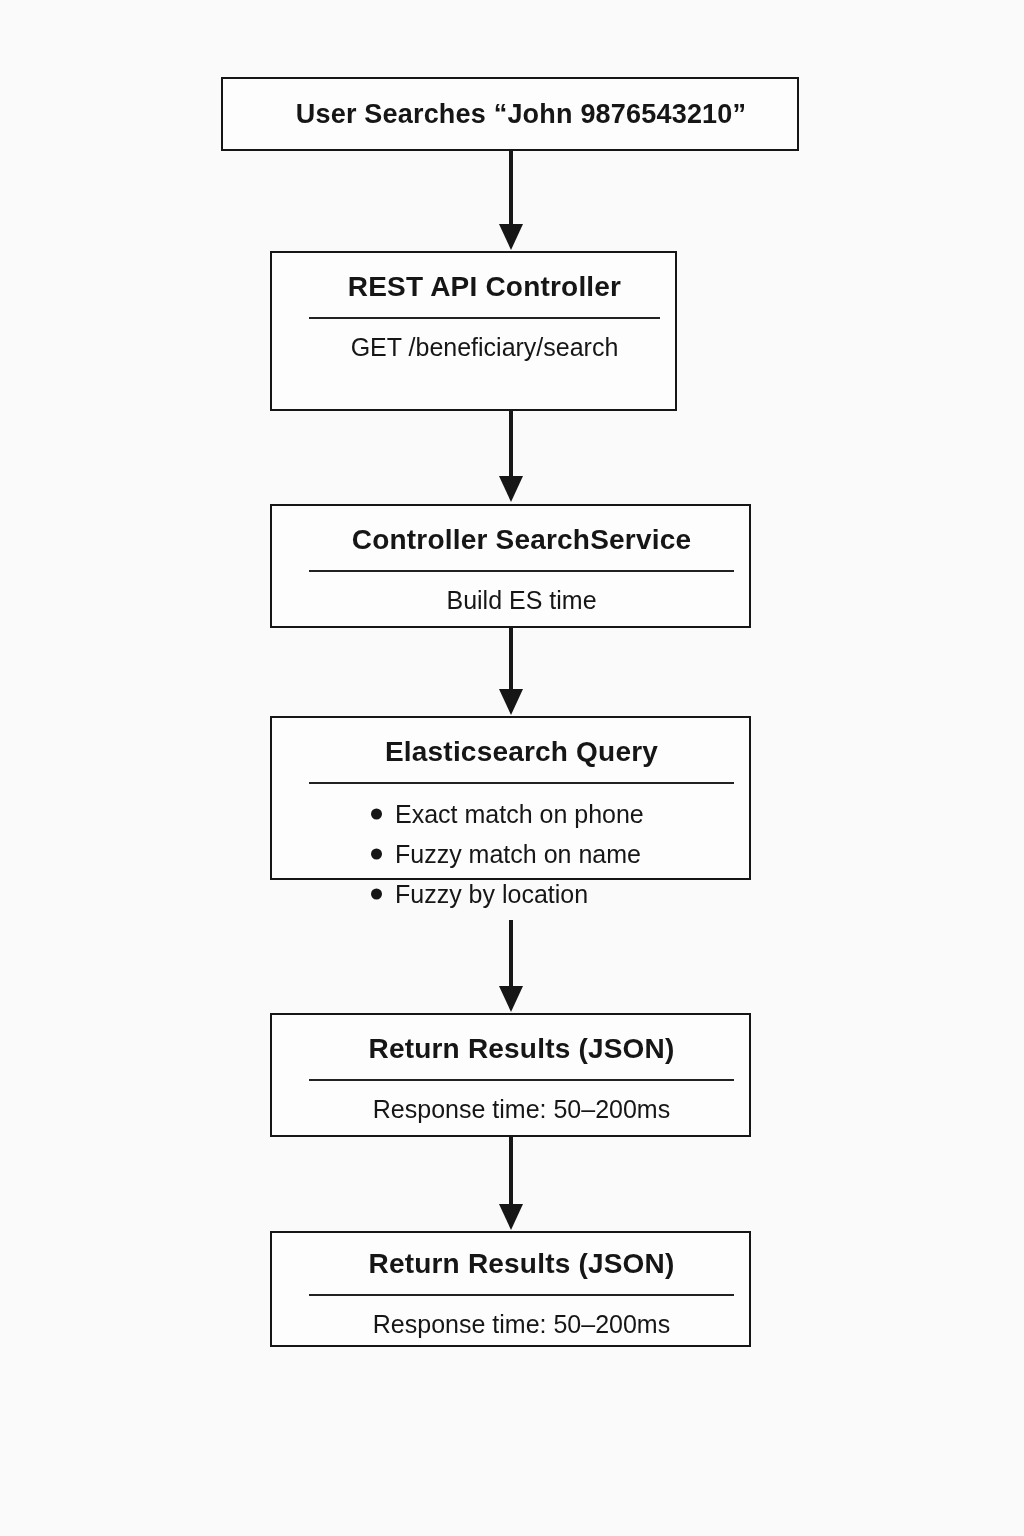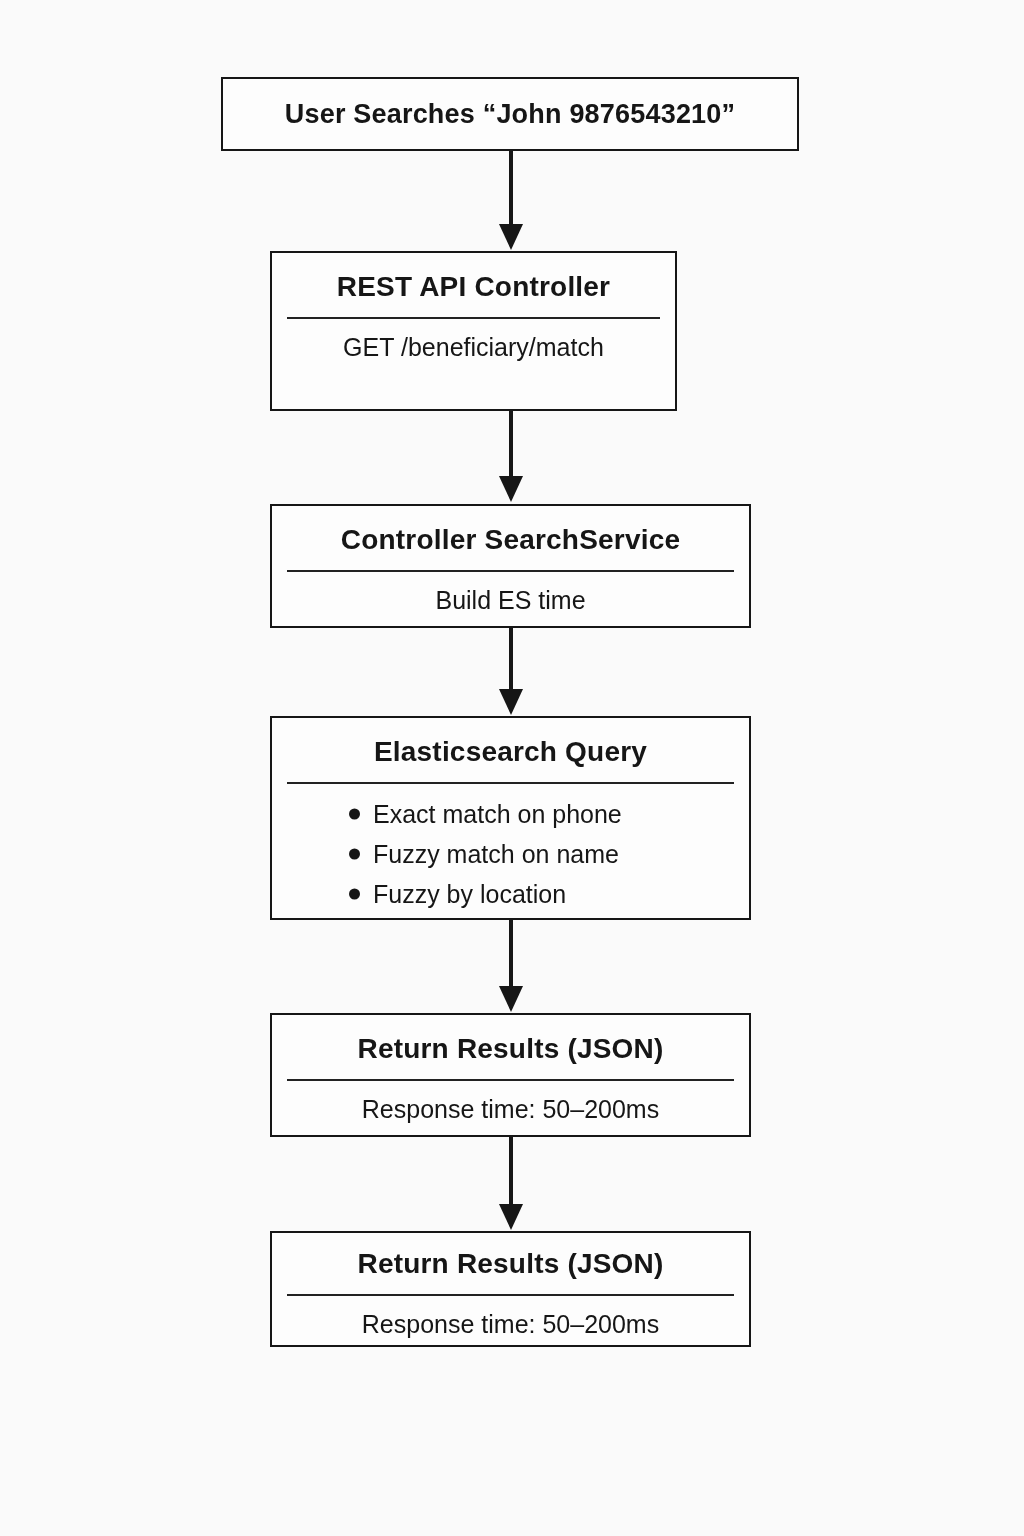--- a/index.html
+++ b/index.html
@@ -14,20 +14,21 @@
     width: 1024px;
     height: 1536px;
     background: #fafafa;
     overflow: hidden;
   }
   .node {
     position: absolute;
     box-sizing: border-box;
     border: 2.5px solid #161616;
     background: #fdfdfd;
+    padding-left: 22px;
   }
   .node-single {
     display: flex;
     align-items: center;
     justify-content: center;
   }
   .node-title {
     font-size: 28px;
     font-weight: bold;
     text-align: center;
@@ -87,21 +88,21 @@
     width: 0;
     height: 0;
     border-left: 12px solid transparent;
     border-right: 12px solid transparent;
     border-top: 26px solid #161616;
   }
   
   #node-0 { left: 221px; top: 77px;   width: 578px; height: 74px;  }
   #node-1 { left: 270px; top: 251px;  width: 407px; height: 160px; }
   #node-2 { left: 270px; top: 504px;  width: 481px; height: 124px; }
-  #node-3 { left: 270px; top: 716px;  width: 481px; height: 204px; }
+  #node-3 { left: 270px; top: 716px;  width: 481px; height: 164px; }
   #node-4 { left: 270px; top: 1013px; width: 481px; height: 124px; }
   #node-5 { left: 270px; top: 1231px; width: 481px; height: 116px; }
   #node-5 .node-title { padding-top: 10px; }
   #arrow-0 { top: 151px;  height: 74px; }
   #arrow-1 { top: 411px;  height: 66px; }
   #arrow-2 { top: 628px;  height: 62px; }
   #arrow-3 { top: 920px;  height: 67px; }
   #arrow-4 { top: 1137px; height: 68px; }
 </style>
 </head>
@@ -112,21 +113,21 @@
   <div class="node node-single" id="node-0">
     <div class="node-title">User Searches “John 9876543210”</div>
   </div>
 
   <div class="arrow" id="arrow-0"></div>
 
   <div class="node" id="node-1">
     <div class="node-title">REST API Controller</div>
     <div class="divider"></div>
     <div class="node-body">
-      <div>GET /beneficiary/match</div>
+      <div>GET /beneficiary/search</div>
     </div>
   </div>
 
   <div class="arrow" id="arrow-1"></div>
 
   <div class="node" id="node-2">
     <div class="node-title">Controller SearchService</div>
     <div class="divider"></div>
     <div class="node-body">
       <div>Build ES time</div>

